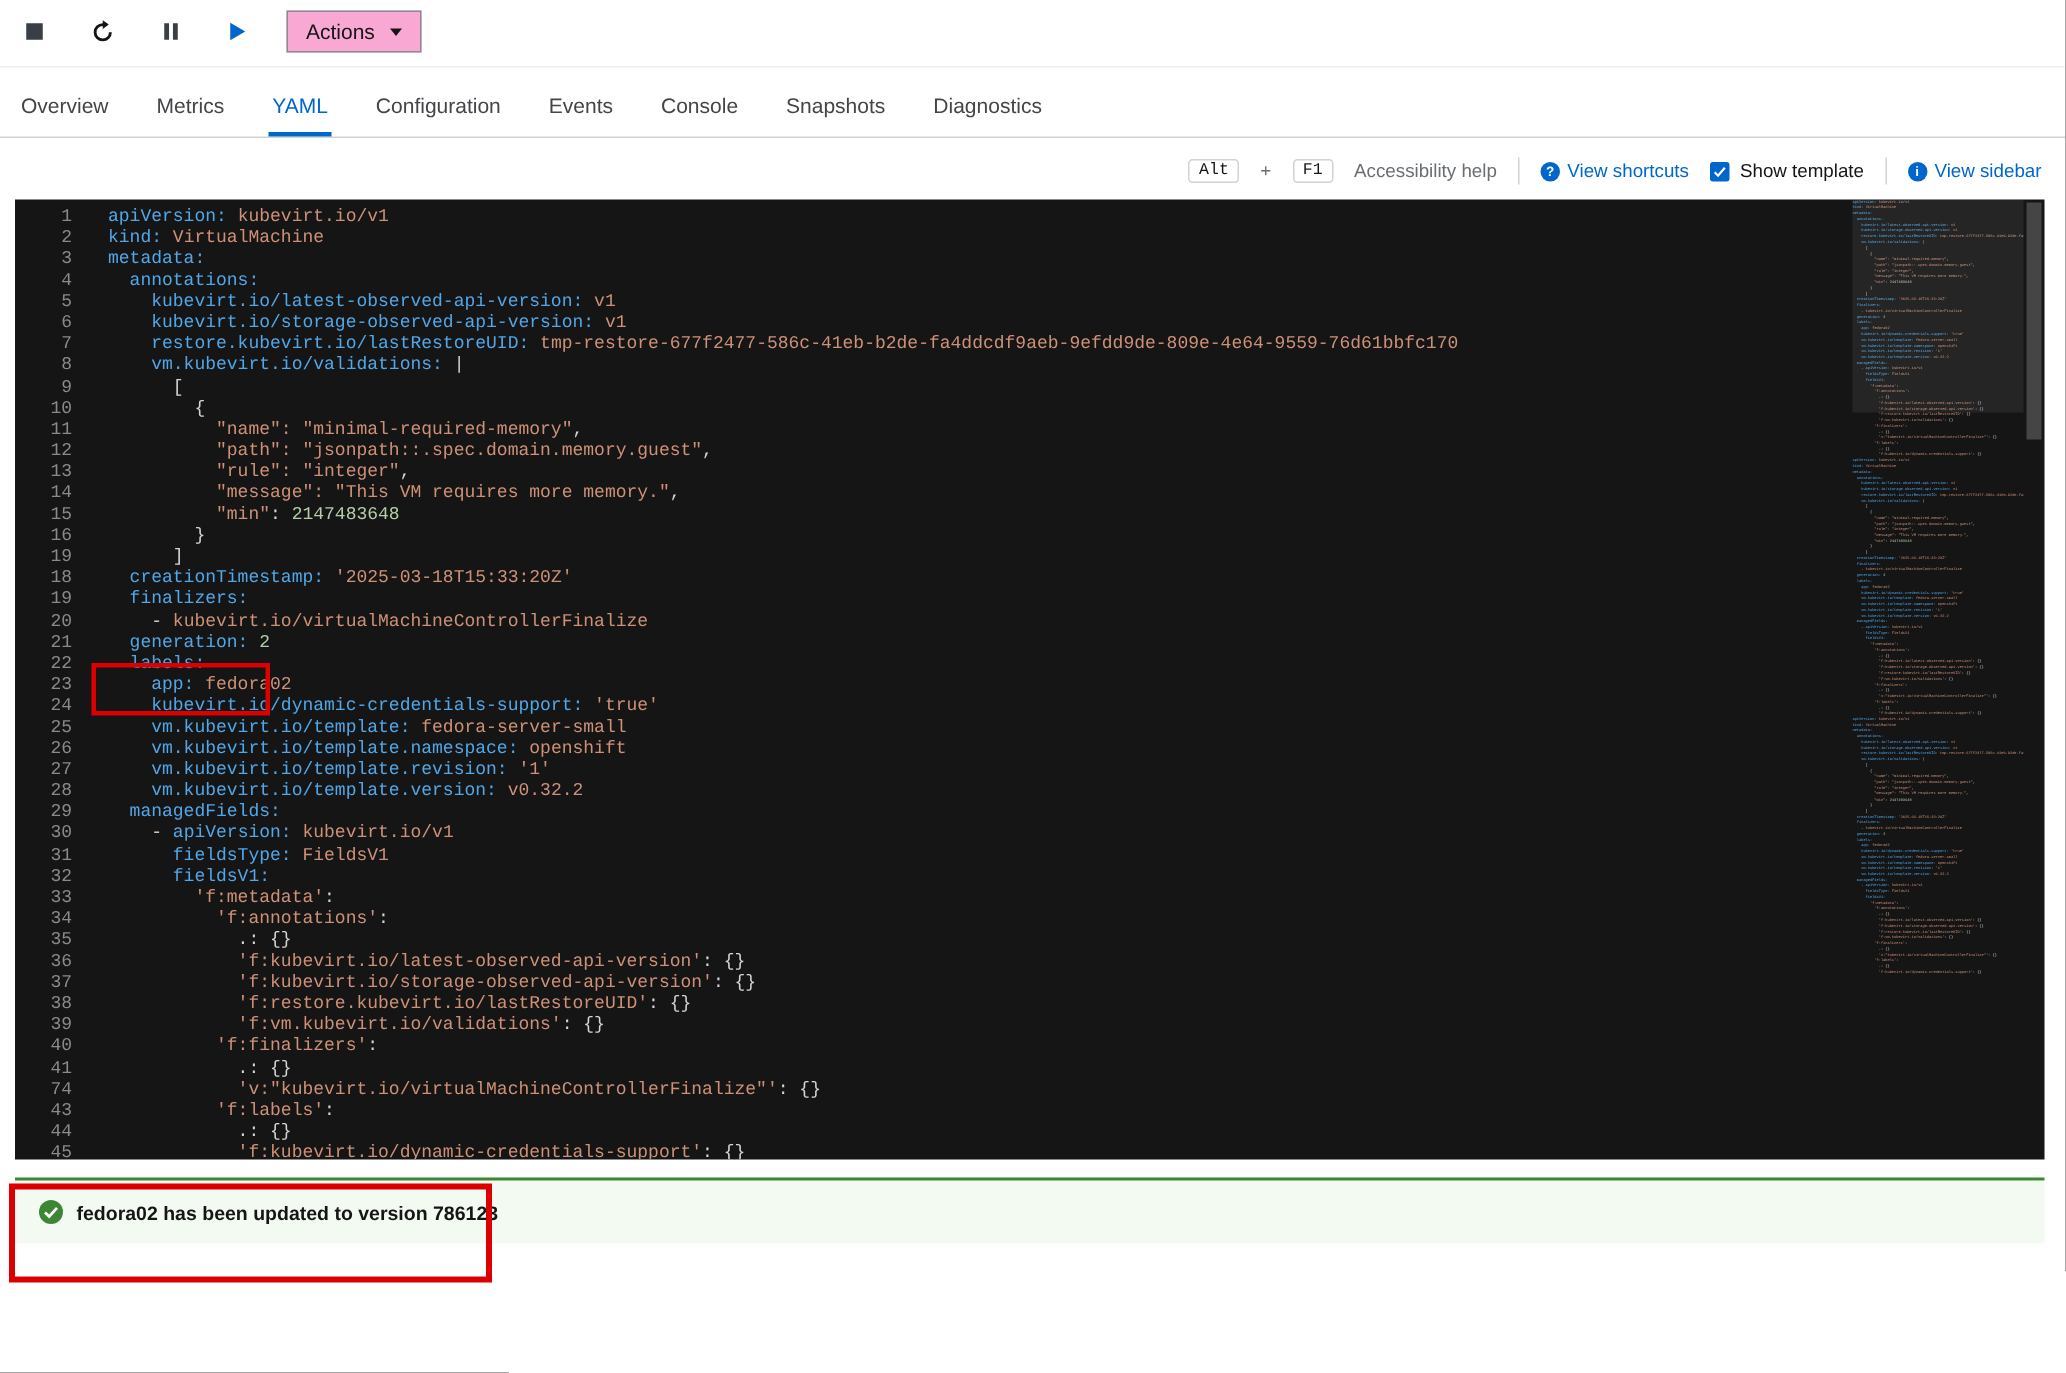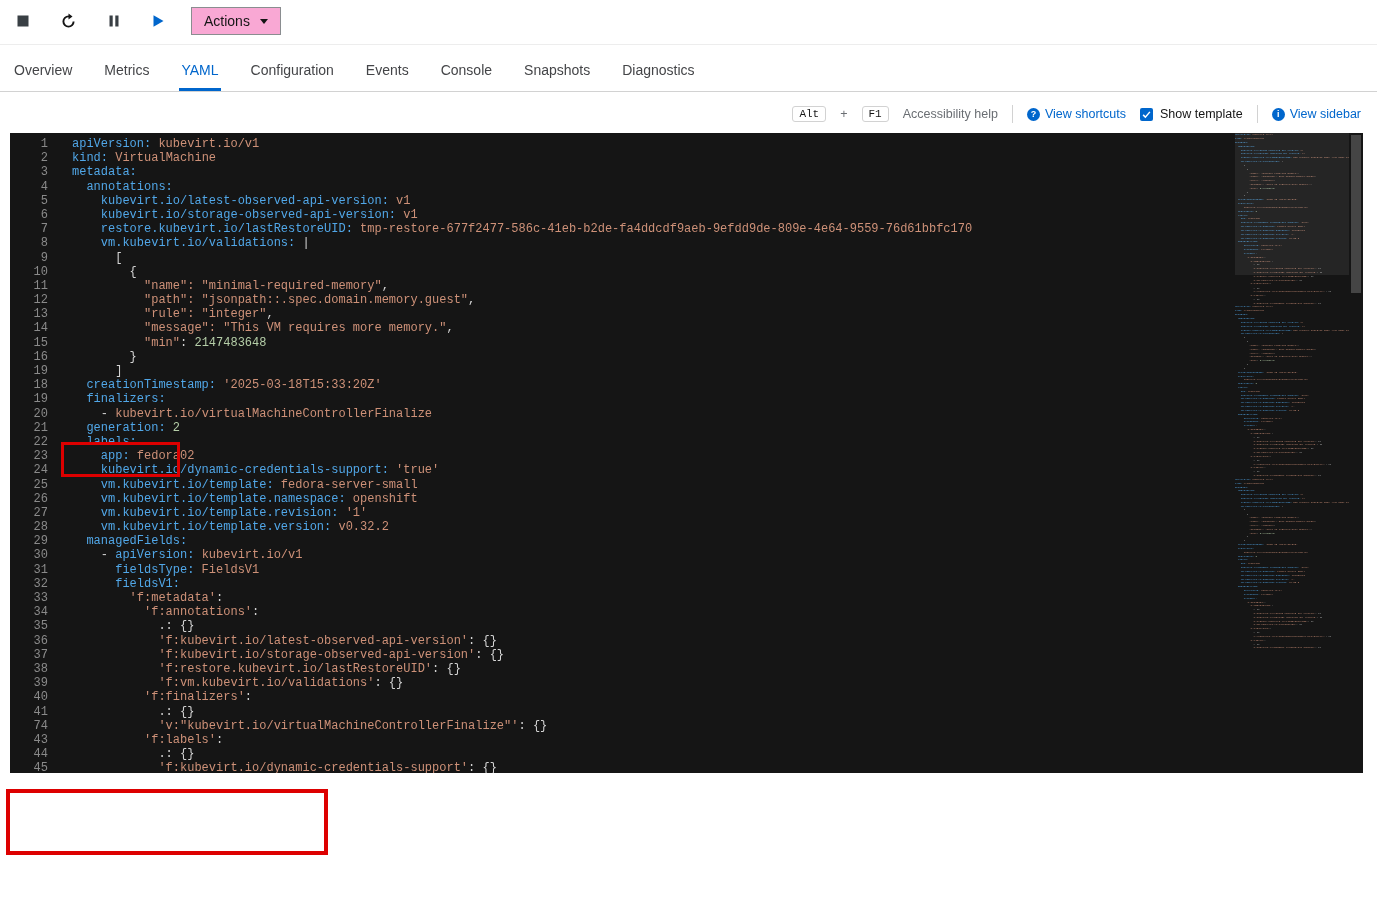--- a/index.html
+++ b/index.html
@@ -189,18 +189,25 @@
     <div class="code"><div class="code-line"><span style="color: rgb(81, 167, 232);">apiVersion:</span><span style="color: rgb(206, 145, 120);"> kubevirt.io/v1</span></div><div class="code-line"><span style="color: rgb(81, 167, 232);">kind:</span><span style="color: rgb(206, 145, 120);"> VirtualMachine</span></div><div class="code-line"><span style="color: rgb(81, 167, 232);">metadata:</span></div><div class="code-line"><span style="color: rgb(81, 167, 232);">  annotations:</span></div><div class="code-line"><span style="color: rgb(81, 167, 232);">    kubevirt.io/latest-observed-api-version:</span><span style="color: rgb(206, 145, 120);"> v1</span></div><div class="code-line"><span style="color: rgb(81, 167, 232);">    kubevirt.io/storage-observed-api-version:</span><span style="color: rgb(206, 145, 120);"> v1</span></div><div class="code-line"><span style="color: rgb(81, 167, 232);">    restore.kubevirt.io/lastRestoreUID:</span><span style="color: rgb(206, 145, 120);"> tmp-restore-677f2477-586c-41eb-b2de-fa4ddcdf9aeb-9efdd9de-809e-4e64-9559-76d61bbfc170</span></div><div class="code-line"><span style="color: rgb(81, 167, 232);">    vm.kubevirt.io/validations:</span><span style="color: rgb(212, 212, 212);"> |</span></div><div class="code-line"><span style="color: rgb(212, 212, 212);">      [</span></div><div class="code-line"><span style="color: rgb(212, 212, 212);">        {</span></div><div class="code-line"><span style="color: rgb(206, 145, 120);">          "name": "minimal-required-memory"</span><span style="color: rgb(212, 212, 212);">,</span></div><div class="code-line"><span style="color: rgb(206, 145, 120);">          "path": "jsonpath::.spec.domain.memory.guest"</span><span style="color: rgb(212, 212, 212);">,</span></div><div class="code-line"><span style="color: rgb(206, 145, 120);">          "rule": "integer"</span><span style="color: rgb(212, 212, 212);">,</span></div><div class="code-line"><span style="color: rgb(206, 145, 120);">          "message": "This VM requires more memory."</span><span style="color: rgb(212, 212, 212);">,</span></div><div class="code-line"><span style="color: rgb(206, 145, 120);">          "min"</span><span style="color: rgb(212, 212, 212);">: </span><span style="color: rgb(181, 206, 168);">2147483648</span></div><div class="code-line"><span style="color: rgb(212, 212, 212);">        }</span></div><div class="code-line"><span style="color: rgb(212, 212, 212);">      ]</span></div><div class="code-line"><span style="color: rgb(81, 167, 232);">  creationTimestamp:</span><span style="color: rgb(206, 145, 120);"> '2025-03-18T15:33:20Z'</span></div><div class="code-line"><span style="color: rgb(81, 167, 232);">  finalizers:</span></div><div class="code-line"><span style="color: rgb(212, 212, 212);">    - </span><span style="color: rgb(206, 145, 120);">kubevirt.io/virtualMachineControllerFinalize</span></div><div class="code-line"><span style="color: rgb(81, 167, 232);">  generation:</span><span style="color: rgb(181, 206, 168);"> 2</span></div><div class="code-line"><span style="color: rgb(81, 167, 232);">  labels:</span></div><div class="code-line"><span style="color: rgb(81, 167, 232);">    app:</span><span style="color: rgb(206, 145, 120);"> fedora02</span></div><div class="code-line"><span style="color: rgb(81, 167, 232);">    kubevirt.io/dynamic-credentials-support:</span><span style="color: rgb(206, 145, 120);"> 'true'</span></div><div class="code-line"><span style="color: rgb(81, 167, 232);">    vm.kubevirt.io/template:</span><span style="color: rgb(206, 145, 120);"> fedora-server-small</span></div><div class="code-line"><span style="color: rgb(81, 167, 232);">    vm.kubevirt.io/template.namespace:</span><span style="color: rgb(206, 145, 120);"> openshift</span></div><div class="code-line"><span style="color: rgb(81, 167, 232);">    vm.kubevirt.io/template.revision:</span><span style="color: rgb(206, 145, 120);"> '1'</span></div><div class="code-line"><span style="color: rgb(81, 167, 232);">    vm.kubevirt.io/template.version:</span><span style="color: rgb(206, 145, 120);"> v0.32.2</span></div><div class="code-line"><span style="color: rgb(81, 167, 232);">  managedFields:</span></div><div class="code-line"><span style="color: rgb(212, 212, 212);">    - </span><span style="color: rgb(81, 167, 232);">apiVersion:</span><span style="color: rgb(206, 145, 120);"> kubevirt.io/v1</span></div><div class="code-line"><span style="color: rgb(81, 167, 232);">      fieldsType:</span><span style="color: rgb(206, 145, 120);"> FieldsV1</span></div><div class="code-line"><span style="color: rgb(81, 167, 232);">      fieldsV1:</span></div><div class="code-line"><span style="color: rgb(206, 145, 120);">        'f:metadata'</span><span style="color: rgb(212, 212, 212);">:</span></div><div class="code-line"><span style="color: rgb(206, 145, 120);">          'f:annotations'</span><span style="color: rgb(212, 212, 212);">:</span></div><div class="code-line"><span style="color: rgb(212, 212, 212);">            .: {}</span></div><div class="code-line"><span style="color: rgb(206, 145, 120);">            'f:kubevirt.io/latest-observed-api-version'</span><span style="color: rgb(212, 212, 212);">: {}</span></div><div class="code-line"><span style="color: rgb(206, 145, 120);">            'f:kubevirt.io/storage-observed-api-version'</span><span style="color: rgb(212, 212, 212);">: {}</span></div><div class="code-line"><span style="color: rgb(206, 145, 120);">            'f:restore.kubevirt.io/lastRestoreUID'</span><span style="color: rgb(212, 212, 212);">: {}</span></div><div class="code-line"><span style="color: rgb(206, 145, 120);">            'f:vm.kubevirt.io/validations'</span><span style="color: rgb(212, 212, 212);">: {}</span></div><div class="code-line"><span style="color: rgb(206, 145, 120);">          'f:finalizers'</span><span style="color: rgb(212, 212, 212);">:</span></div><div class="code-line"><span style="color: rgb(212, 212, 212);">            .: {}</span></div><div class="code-line"><span style="color: rgb(206, 145, 120);">            'v:"kubevirt.io/virtualMachineControllerFinalize"'</span><span style="color: rgb(212, 212, 212);">: {}</span></div><div class="code-line"><span style="color: rgb(206, 145, 120);">          'f:labels'</span><span style="color: rgb(212, 212, 212);">:</span></div><div class="code-line"><span style="color: rgb(212, 212, 212);">            .: {}</span></div><div class="code-line"><span style="color: rgb(206, 145, 120);">            'f:kubevirt.io/dynamic-credentials-support'</span><span style="color: rgb(212, 212, 212);">: {}</span></div></div>
     <div class="minimap">
       <div class="mm-scale"><div class="code-line"><span style="color: rgb(81, 167, 232);">apiVersion:</span><span style="color: rgb(206, 145, 120);"> kubevirt.io/v1</span></div><div class="code-line"><span style="color: rgb(81, 167, 232);">kind:</span><span style="color: rgb(206, 145, 120);"> VirtualMachine</span></div><div class="code-line"><span style="color: rgb(81, 167, 232);">metadata:</span></div><div class="code-line"><span style="color: rgb(81, 167, 232);">  annotations:</span></div><div class="code-line"><span style="color: rgb(81, 167, 232);">    kubevirt.io/latest-observed-api-version:</span><span style="color: rgb(206, 145, 120);"> v1</span></div><div class="code-line"><span style="color: rgb(81, 167, 232);">    kubevirt.io/storage-observed-api-version:</span><span style="color: rgb(206, 145, 120);"> v1</span></div><div class="code-line"><span style="color: rgb(81, 167, 232);">    restore.kubevirt.io/lastRestoreUID:</span><span style="color: rgb(206, 145, 120);"> tmp-restore-677f2477-586c-41eb-b2de-fa4ddcdf9aeb-9efdd9de-809e-4e64-9559-76d61bbfc170</span></div><div class="code-line"><span style="color: rgb(81, 167, 232);">    vm.kubevirt.io/validations:</span><span style="color: rgb(212, 212, 212);"> |</span></div><div class="code-line"><span style="color: rgb(212, 212, 212);">      [</span></div><div class="code-line"><span style="color: rgb(212, 212, 212);">        {</span></div><div class="code-line"><span style="color: rgb(206, 145, 120);">          "name": "minimal-required-memory"</span><span style="color: rgb(212, 212, 212);">,</span></div><div class="code-line"><span style="color: rgb(206, 145, 120);">          "path": "jsonpath::.spec.domain.memory.guest"</span><span style="color: rgb(212, 212, 212);">,</span></div><div class="code-line"><span style="color: rgb(206, 145, 120);">          "rule": "integer"</span><span style="color: rgb(212, 212, 212);">,</span></div><div class="code-line"><span style="color: rgb(206, 145, 120);">          "message": "This VM requires more memory."</span><span style="color: rgb(212, 212, 212);">,</span></div><div class="code-line"><span style="color: rgb(206, 145, 120);">          "min"</span><span style="color: rgb(212, 212, 212);">: </span><span style="color: rgb(181, 206, 168);">2147483648</span></div><div class="code-line"><span style="color: rgb(212, 212, 212);">        }</span></div><div class="code-line"><span style="color: rgb(212, 212, 212);">      ]</span></div><div class="code-line"><span style="color: rgb(81, 167, 232);">  creationTimestamp:</span><span style="color: rgb(206, 145, 120);"> '2025-03-18T15:33:20Z'</span></div><div class="code-line"><span style="color: rgb(81, 167, 232);">  finalizers:</span></div><div class="code-line"><span style="color: rgb(212, 212, 212);">    - </span><span style="color: rgb(206, 145, 120);">kubevirt.io/virtualMachineControllerFinalize</span></div><div class="code-line"><span style="color: rgb(81, 167, 232);">  generation:</span><span style="color: rgb(181, 206, 168);"> 2</span></div><div class="code-line"><span style="color: rgb(81, 167, 232);">  labels:</span></div><div class="code-line"><span style="color: rgb(81, 167, 232);">    app:</span><span style="color: rgb(206, 145, 120);"> fedora02</span></div><div class="code-line"><span style="color: rgb(81, 167, 232);">    kubevirt.io/dynamic-credentials-support:</span><span style="color: rgb(206, 145, 120);"> 'true'</span></div><div class="code-line"><span style="color: rgb(81, 167, 232);">    vm.kubevirt.io/template:</span><span style="color: rgb(206, 145, 120);"> fedora-server-small</span></div><div class="code-line"><span style="color: rgb(81, 167, 232);">    vm.kubevirt.io/template.namespace:</span><span style="color: rgb(206, 145, 120);"> openshift</span></div><div class="code-line"><span style="color: rgb(81, 167, 232);">    vm.kubevirt.io/template.revision:</span><span style="color: rgb(206, 145, 120);"> '1'</span></div><div class="code-line"><span style="color: rgb(81, 167, 232);">    vm.kubevirt.io/template.version:</span><span style="color: rgb(206, 145, 120);"> v0.32.2</span></div><div class="code-line"><span style="color: rgb(81, 167, 232);">  managedFields:</span></div><div class="code-line"><span style="color: rgb(212, 212, 212);">    - </span><span style="color: rgb(81, 167, 232);">apiVersion:</span><span style="color: rgb(206, 145, 120);"> kubevirt.io/v1</span></div><div class="code-line"><span style="color: rgb(81, 167, 232);">      fieldsType:</span><span style="color: rgb(206, 145, 120);"> FieldsV1</span></div><div class="code-line"><span style="color: rgb(81, 167, 232);">      fieldsV1:</span></div><div class="code-line"><span style="color: rgb(206, 145, 120);">        'f:metadata'</span><span style="color: rgb(212, 212, 212);">:</span></div><div class="code-line"><span style="color: rgb(206, 145, 120);">          'f:annotations'</span><span style="color: rgb(212, 212, 212);">:</span></div><div class="code-line"><span style="color: rgb(212, 212, 212);">            .: {}</span></div><div class="code-line"><span style="color: rgb(206, 145, 120);">            'f:kubevirt.io/latest-observed-api-version'</span><span style="color: rgb(212, 212, 212);">: {}</span></div><div class="code-line"><span style="color: rgb(206, 145, 120);">            'f:kubevirt.io/storage-observed-api-version'</span><span style="color: rgb(212, 212, 212);">: {}</span></div><div class="code-line"><span style="color: rgb(206, 145, 120);">            'f:restore.kubevirt.io/lastRestoreUID'</span><span style="color: rgb(212, 212, 212);">: {}</span></div><div class="code-line"><span style="color: rgb(206, 145, 120);">            'f:vm.kubevirt.io/validations'</span><span style="color: rgb(212, 212, 212);">: {}</span></div><div class="code-line"><span style="color: rgb(206, 145, 120);">          'f:finalizers'</span><span style="color: rgb(212, 212, 212);">:</span></div><div class="code-line"><span style="color: rgb(212, 212, 212);">            .: {}</span></div><div class="code-line"><span style="color: rgb(206, 145, 120);">            'v:"kubevirt.io/virtualMachineControllerFinalize"'</span><span style="color: rgb(212, 212, 212);">: {}</span></div><div class="code-line"><span style="color: rgb(206, 145, 120);">          'f:labels'</span><span style="color: rgb(212, 212, 212);">:</span></div><div class="code-line"><span style="color: rgb(212, 212, 212);">            .: {}</span></div><div class="code-line"><span style="color: rgb(206, 145, 120);">            'f:kubevirt.io/dynamic-credentials-support'</span><span style="color: rgb(212, 212, 212);">: {}</span></div><div class="code-line"><span style="color: rgb(81, 167, 232);">apiVersion:</span><span style="color: rgb(206, 145, 120);"> kubevirt.io/v1</span></div><div class="code-line"><span style="color: rgb(81, 167, 232);">kind:</span><span style="color: rgb(206, 145, 120);"> VirtualMachine</span></div><div class="code-line"><span style="color: rgb(81, 167, 232);">metadata:</span></div><div class="code-line"><span style="color: rgb(81, 167, 232);">  annotations:</span></div><div class="code-line"><span style="color: rgb(81, 167, 232);">    kubevirt.io/latest-observed-api-version:</span><span style="color: rgb(206, 145, 120);"> v1</span></div><div class="code-line"><span style="color: rgb(81, 167, 232);">    kubevirt.io/storage-observed-api-version:</span><span style="color: rgb(206, 145, 120);"> v1</span></div><div class="code-line"><span style="color: rgb(81, 167, 232);">    restore.kubevirt.io/lastRestoreUID:</span><span style="color: rgb(206, 145, 120);"> tmp-restore-677f2477-586c-41eb-b2de-fa4ddcdf9aeb-9efdd9de-809e-4e64-9559-76d61bbfc170</span></div><div class="code-line"><span style="color: rgb(81, 167, 232);">    vm.kubevirt.io/validations:</span><span style="color: rgb(212, 212, 212);"> |</span></div><div class="code-line"><span style="color: rgb(212, 212, 212);">      [</span></div><div class="code-line"><span style="color: rgb(212, 212, 212);">        {</span></div><div class="code-line"><span style="color: rgb(206, 145, 120);">          "name": "minimal-required-memory"</span><span style="color: rgb(212, 212, 212);">,</span></div><div class="code-line"><span style="color: rgb(206, 145, 120);">          "path": "jsonpath::.spec.domain.memory.guest"</span><span style="color: rgb(212, 212, 212);">,</span></div><div class="code-line"><span style="color: rgb(206, 145, 120);">          "rule": "integer"</span><span style="color: rgb(212, 212, 212);">,</span></div><div class="code-line"><span style="color: rgb(206, 145, 120);">          "message": "This VM requires more memory."</span><span style="color: rgb(212, 212, 212);">,</span></div><div class="code-line"><span style="color: rgb(206, 145, 120);">          "min"</span><span style="color: rgb(212, 212, 212);">: </span><span style="color: rgb(181, 206, 168);">2147483648</span></div><div class="code-line"><span style="color: rgb(212, 212, 212);">        }</span></div><div class="code-line"><span style="color: rgb(212, 212, 212);">      ]</span></div><div class="code-line"><span style="color: rgb(81, 167, 232);">  creationTimestamp:</span><span style="color: rgb(206, 145, 120);"> '2025-03-18T15:33:20Z'</span></div><div class="code-line"><span style="color: rgb(81, 167, 232);">  finalizers:</span></div><div class="code-line"><span style="color: rgb(212, 212, 212);">    - </span><span style="color: rgb(206, 145, 120);">kubevirt.io/virtualMachineControllerFinalize</span></div><div class="code-line"><span style="color: rgb(81, 167, 232);">  generation:</span><span style="color: rgb(181, 206, 168);"> 2</span></div><div class="code-line"><span style="color: rgb(81, 167, 232);">  labels:</span></div><div class="code-line"><span style="color: rgb(81, 167, 232);">    app:</span><span style="color: rgb(206, 145, 120);"> fedora02</span></div><div class="code-line"><span style="color: rgb(81, 167, 232);">    kubevirt.io/dynamic-credentials-support:</span><span style="color: rgb(206, 145, 120);"> 'true'</span></div><div class="code-line"><span style="color: rgb(81, 167, 232);">    vm.kubevirt.io/template:</span><span style="color: rgb(206, 145, 120);"> fedora-server-small</span></div><div class="code-line"><span style="color: rgb(81, 167, 232);">    vm.kubevirt.io/template.namespace:</span><span style="color: rgb(206, 145, 120);"> openshift</span></div><div class="code-line"><span style="color: rgb(81, 167, 232);">    vm.kubevirt.io/template.revision:</span><span style="color: rgb(206, 145, 120);"> '1'</span></div><div class="code-line"><span style="color: rgb(81, 167, 232);">    vm.kubevirt.io/template.version:</span><span style="color: rgb(206, 145, 120);"> v0.32.2</span></div><div class="code-line"><span style="color: rgb(81, 167, 232);">  managedFields:</span></div><div class="code-line"><span style="color: rgb(212, 212, 212);">    - </span><span style="color: rgb(81, 167, 232);">apiVersion:</span><span style="color: rgb(206, 145, 120);"> kubevirt.io/v1</span></div><div class="code-line"><span style="color: rgb(81, 167, 232);">      fieldsType:</span><span style="color: rgb(206, 145, 120);"> FieldsV1</span></div><div class="code-line"><span style="color: rgb(81, 167, 232);">      fieldsV1:</span></div><div class="code-line"><span style="color: rgb(206, 145, 120);">        'f:metadata'</span><span style="color: rgb(212, 212, 212);">:</span></div><div class="code-line"><span style="color: rgb(206, 145, 120);">          'f:annotations'</span><span style="color: rgb(212, 212, 212);">:</span></div><div class="code-line"><span style="color: rgb(212, 212, 212);">            .: {}</span></div><div class="code-line"><span style="color: rgb(206, 145, 120);">            'f:kubevirt.io/latest-observed-api-version'</span><span style="color: rgb(212, 212, 212);">: {}</span></div><div class="code-line"><span style="color: rgb(206, 145, 120);">            'f:kubevirt.io/storage-observed-api-version'</span><span style="color: rgb(212, 212, 212);">: {}</span></div><div class="code-line"><span style="color: rgb(206, 145, 120);">            'f:restore.kubevirt.io/lastRestoreUID'</span><span style="color: rgb(212, 212, 212);">: {}</span></div><div class="code-line"><span style="color: rgb(206, 145, 120);">            'f:vm.kubevirt.io/validations'</span><span style="color: rgb(212, 212, 212);">: {}</span></div><div class="code-line"><span style="color: rgb(206, 145, 120);">          'f:finalizers'</span><span style="color: rgb(212, 212, 212);">:</span></div><div class="code-line"><span style="color: rgb(212, 212, 212);">            .: {}</span></div><div class="code-line"><span style="color: rgb(206, 145, 120);">            'v:"kubevirt.io/virtualMachineControllerFinalize"'</span><span style="color: rgb(212, 212, 212);">: {}</span></div><div class="code-line"><span style="color: rgb(206, 145, 120);">          'f:labels'</span><span style="color: rgb(212, 212, 212);">:</span></div><div class="code-line"><span style="color: rgb(212, 212, 212);">            .: {}</span></div><div class="code-line"><span style="color: rgb(206, 145, 120);">            'f:kubevirt.io/dynamic-credentials-support'</span><span style="color: rgb(212, 212, 212);">: {}</span></div><div class="code-line"><span style="color: rgb(81, 167, 232);">apiVersion:</span><span style="color: rgb(206, 145, 120);"> kubevirt.io/v1</span></div><div class="code-line"><span style="color: rgb(81, 167, 232);">kind:</span><span style="color: rgb(206, 145, 120);"> VirtualMachine</span></div><div class="code-line"><span style="color: rgb(81, 167, 232);">metadata:</span></div><div class="code-line"><span style="color: rgb(81, 167, 232);">  annotations:</span></div><div class="code-line"><span style="color: rgb(81, 167, 232);">    kubevirt.io/latest-observed-api-version:</span><span style="color: rgb(206, 145, 120);"> v1</span></div><div class="code-line"><span style="color: rgb(81, 167, 232);">    kubevirt.io/storage-observed-api-version:</span><span style="color: rgb(206, 145, 120);"> v1</span></div><div class="code-line"><span style="color: rgb(81, 167, 232);">    restore.kubevirt.io/lastRestoreUID:</span><span style="color: rgb(206, 145, 120);"> tmp-restore-677f2477-586c-41eb-b2de-fa4ddcdf9aeb-9efdd9de-809e-4e64-9559-76d61bbfc170</span></div><div class="code-line"><span style="color: rgb(81, 167, 232);">    vm.kubevirt.io/validations:</span><span style="color: rgb(212, 212, 212);"> |</span></div><div class="code-line"><span style="color: rgb(212, 212, 212);">      [</span></div><div class="code-line"><span style="color: rgb(212, 212, 212);">        {</span></div><div class="code-line"><span style="color: rgb(206, 145, 120);">          "name": "minimal-required-memory"</span><span style="color: rgb(212, 212, 212);">,</span></div><div class="code-line"><span style="color: rgb(206, 145, 120);">          "path": "jsonpath::.spec.domain.memory.guest"</span><span style="color: rgb(212, 212, 212);">,</span></div><div class="code-line"><span style="color: rgb(206, 145, 120);">          "rule": "integer"</span><span style="color: rgb(212, 212, 212);">,</span></div><div class="code-line"><span style="color: rgb(206, 145, 120);">          "message": "This VM requires more memory."</span><span style="color: rgb(212, 212, 212);">,</span></div><div class="code-line"><span style="color: rgb(206, 145, 120);">          "min"</span><span style="color: rgb(212, 212, 212);">: </span><span style="color: rgb(181, 206, 168);">2147483648</span></div><div class="code-line"><span style="color: rgb(212, 212, 212);">        }</span></div><div class="code-line"><span style="color: rgb(212, 212, 212);">      ]</span></div><div class="code-line"><span style="color: rgb(81, 167, 232);">  creationTimestamp:</span><span style="color: rgb(206, 145, 120);"> '2025-03-18T15:33:20Z'</span></div><div class="code-line"><span style="color: rgb(81, 167, 232);">  finalizers:</span></div><div class="code-line"><span style="color: rgb(212, 212, 212);">    - </span><span style="color: rgb(206, 145, 120);">kubevirt.io/virtualMachineControllerFinalize</span></div><div class="code-line"><span style="color: rgb(81, 167, 232);">  generation:</span><span style="color: rgb(181, 206, 168);"> 2</span></div><div class="code-line"><span style="color: rgb(81, 167, 232);">  labels:</span></div><div class="code-line"><span style="color: rgb(81, 167, 232);">    app:</span><span style="color: rgb(206, 145, 120);"> fedora02</span></div><div class="code-line"><span style="color: rgb(81, 167, 232);">    kubevirt.io/dynamic-credentials-support:</span><span style="color: rgb(206, 145, 120);"> 'true'</span></div><div class="code-line"><span style="color: rgb(81, 167, 232);">    vm.kubevirt.io/template:</span><span style="color: rgb(206, 145, 120);"> fedora-server-small</span></div><div class="code-line"><span style="color: rgb(81, 167, 232);">    vm.kubevirt.io/template.namespace:</span><span style="color: rgb(206, 145, 120);"> openshift</span></div><div class="code-line"><span style="color: rgb(81, 167, 232);">    vm.kubevirt.io/template.revision:</span><span style="color: rgb(206, 145, 120);"> '1'</span></div><div class="code-line"><span style="color: rgb(81, 167, 232);">    vm.kubevirt.io/template.version:</span><span style="color: rgb(206, 145, 120);"> v0.32.2</span></div><div class="code-line"><span style="color: rgb(81, 167, 232);">  managedFields:</span></div><div class="code-line"><span style="color: rgb(212, 212, 212);">    - </span><span style="color: rgb(81, 167, 232);">apiVersion:</span><span style="color: rgb(206, 145, 120);"> kubevirt.io/v1</span></div><div class="code-line"><span style="color: rgb(81, 167, 232);">      fieldsType:</span><span style="color: rgb(206, 145, 120);"> FieldsV1</span></div><div class="code-line"><span style="color: rgb(81, 167, 232);">      fieldsV1:</span></div><div class="code-line"><span style="color: rgb(206, 145, 120);">        'f:metadata'</span><span style="color: rgb(212, 212, 212);">:</span></div><div class="code-line"><span style="color: rgb(206, 145, 120);">          'f:annotations'</span><span style="color: rgb(212, 212, 212);">:</span></div><div class="code-line"><span style="color: rgb(212, 212, 212);">            .: {}</span></div><div class="code-line"><span style="color: rgb(206, 145, 120);">            'f:kubevirt.io/latest-observed-api-version'</span><span style="color: rgb(212, 212, 212);">: {}</span></div><div class="code-line"><span style="color: rgb(206, 145, 120);">            'f:kubevirt.io/storage-observed-api-version'</span><span style="color: rgb(212, 212, 212);">: {}</span></div><div class="code-line"><span style="color: rgb(206, 145, 120);">            'f:restore.kubevirt.io/lastRestoreUID'</span><span style="color: rgb(212, 212, 212);">: {}</span></div><div class="code-line"><span style="color: rgb(206, 145, 120);">            'f:vm.kubevirt.io/validations'</span><span style="color: rgb(212, 212, 212);">: {}</span></div><div class="code-line"><span style="color: rgb(206, 145, 120);">          'f:finalizers'</span><span style="color: rgb(212, 212, 212);">:</span></div><div class="code-line"><span style="color: rgb(212, 212, 212);">            .: {}</span></div><div class="code-line"><span style="color: rgb(206, 145, 120);">            'v:"kubevirt.io/virtualMachineControllerFinalize"'</span><span style="color: rgb(212, 212, 212);">: {}</span></div><div class="code-line"><span style="color: rgb(206, 145, 120);">          'f:labels'</span><span style="color: rgb(212, 212, 212);">:</span></div><div class="code-line"><span style="color: rgb(212, 212, 212);">            .: {}</span></div><div class="code-line"><span style="color: rgb(206, 145, 120);">            'f:kubevirt.io/dynamic-credentials-support'</span><span style="color: rgb(212, 212, 212);">: {}</span></div></div>
     </div>
     <div class="mm-slider"></div>
     <div class="vscroll">
       <div class="thumb"></div>
     </div>
   </div>
 
+  <div class="alert">
+    <svg width="16" height="16" viewBox="0 0 16 16">
+      <circle cx="8" cy="8" r="8" fill="#3e8635"></circle>
+      <path d="M4 8.3 6.8 11 12 5.3" fill="none" stroke="#fff" stroke-width="1.8"></path>
+    </svg>
+    <span class="alert-title">fedora02 has been updated to version 786123</span>
+  </div>
 
 
   <div class="anno anno-1"></div>
   <div class="anno anno-2"></div>
 
 </div>
 
 </body></html>

